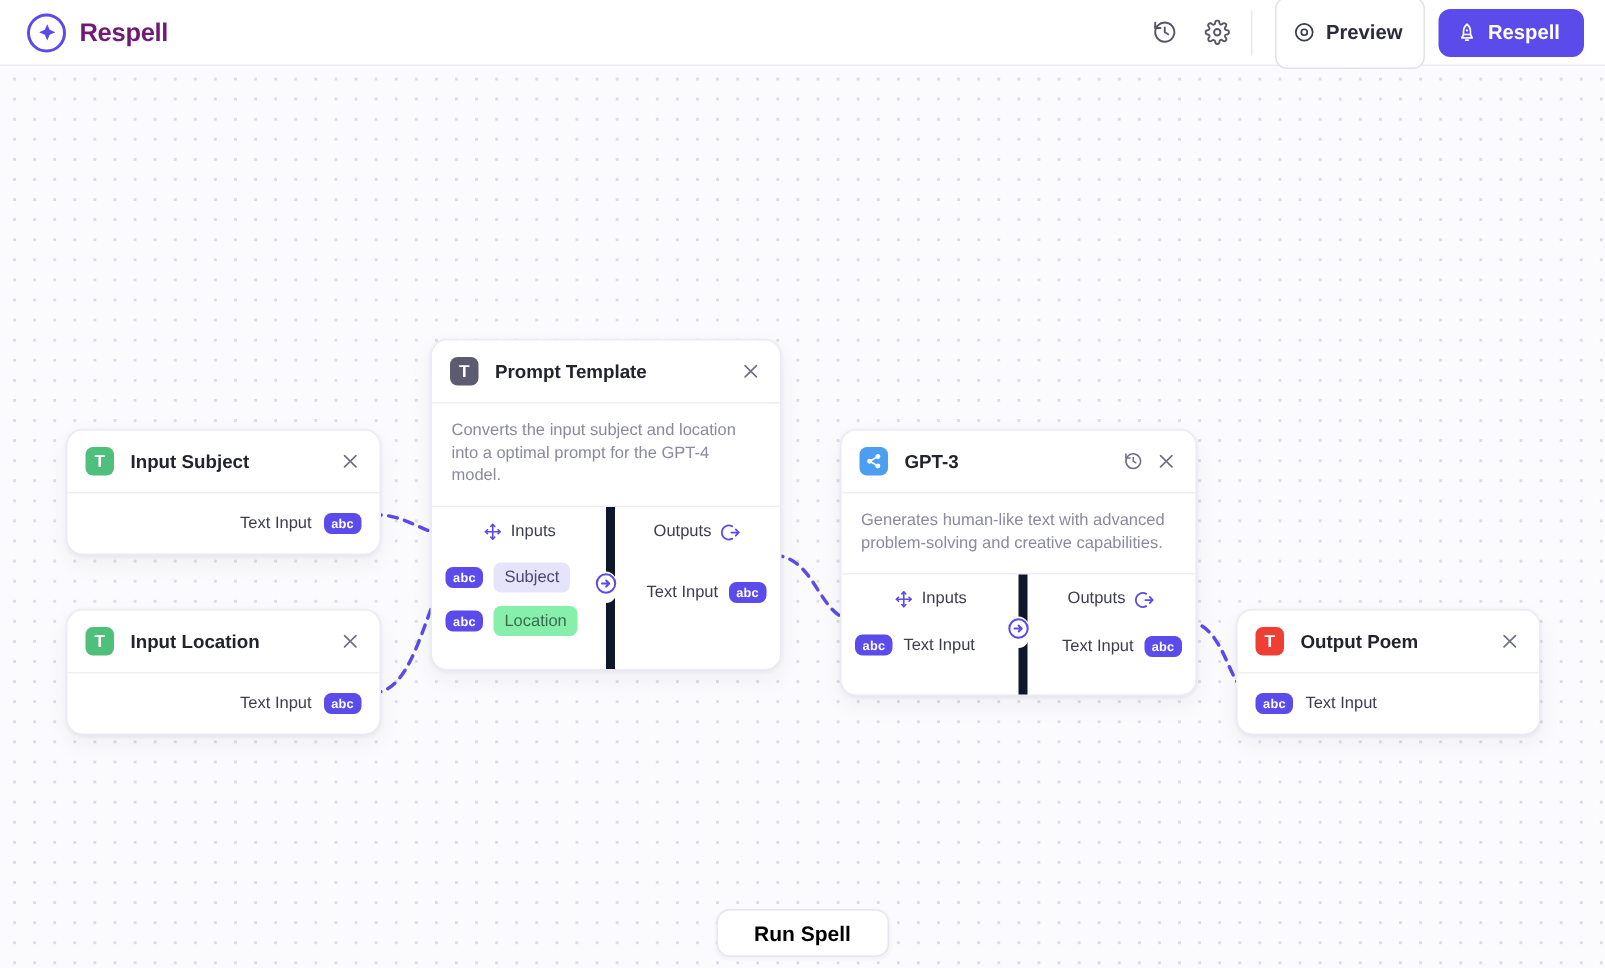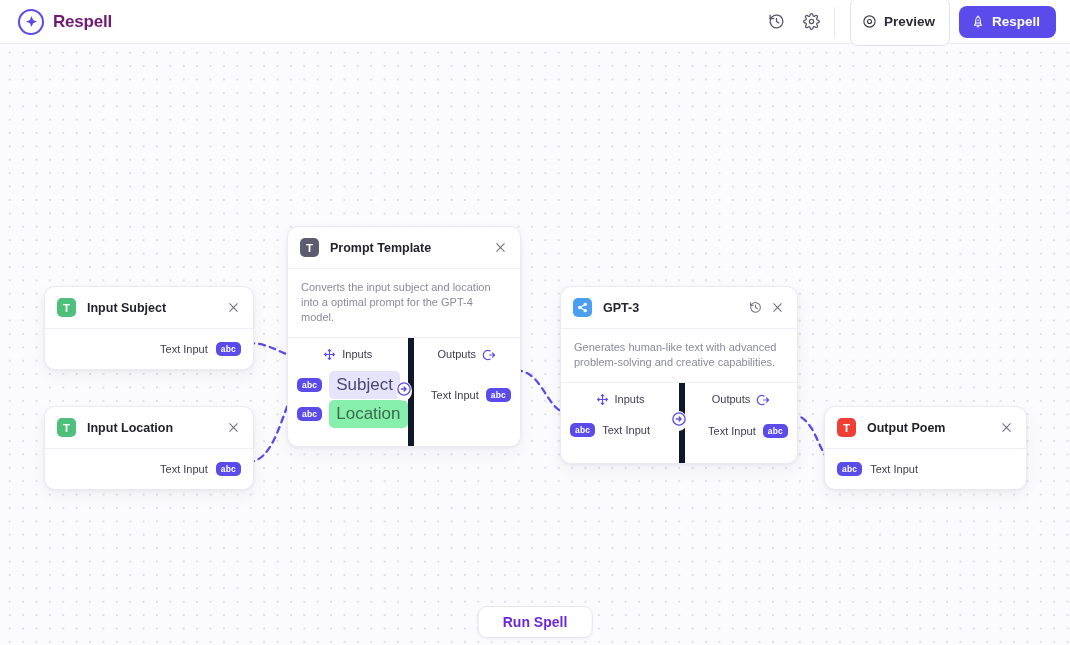--- a/index.html
+++ b/index.html
@@ -101,21 +101,21 @@
   .io-row { display: flex; align-items: center; gap: 7px; height: 22px; margin-bottom: 7px; }
   .io-row.left-al { justify-content: flex-start; padding-left: 9px; }
   .io-row.right-al { justify-content: flex-end; padding-right: 9px; }
   .chip-abc {
     background: #5b4bea; color: #ffffff;
     font-size: 8.5px; font-weight: bold; letter-spacing: 0.2px;
     border-radius: 5px; padding: 3px 5px; line-height: 1;
     flex: 0 0 auto;
   }
   .pill {
-    font-size: 17px; border-radius: 5px; padding: 3px 7px; line-height: 1.3;
+    font-size: 11px; border-radius: 5px; padding: 3px 7px; line-height: 1.3;
   }
   .pill.lav { background: #e6e4fb; color: #4b4672; }
   .pill.grn { background: #86efac; color: #3b6a4c; }
   .io-label { font-size: 11px; color: #3d3d4e; }
 
   .mid-arrow {
     position: absolute; left: 50%; transform: translateX(-50%);
     color: #5b4bea; background: #fff; border-radius: 50%;
   }
 
@@ -123,21 +123,21 @@
   .simple-row { display: flex; align-items: center; height: 40px; }
   .simple-row.right-al { justify-content: flex-end; padding-right: 12px; gap: 8px; }
   .simple-row.left-al  { justify-content: flex-start; padding-left: 12px; gap: 8px; }
 
   
   .run-spell {
     position: absolute; left: 50%; transform: translateX(-50%);
     top: 606px;
     height: 32px; padding: 0 24px;
     background: #fff; border: 1px solid #e6e6ee; border-radius: 9px;
-    font-size: 14px; font-weight: bold; color: #6d28d9;
+    font-size: 14px; font-weight: bold; color: #000000;
     cursor: pointer; z-index: 30;
     box-shadow: 0 1px 3px rgba(30,25,70,0.05);
   }
 </style>
 </head>
 <body>
 
 <div class="topbar">
 
   <div class="brand">

